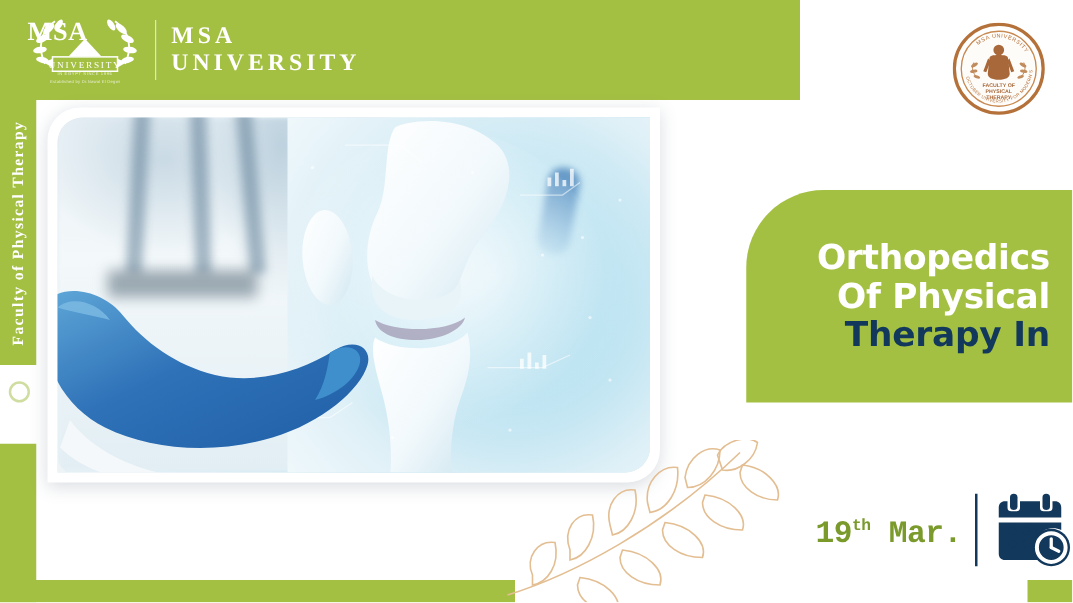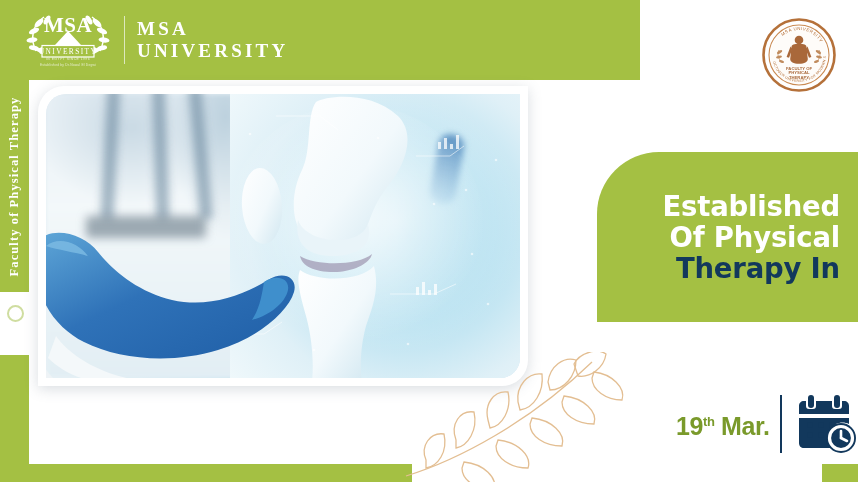--- a/index.html
+++ b/index.html
@@ -61,21 +61,21 @@
     position:absolute;left:22px;top:8px;
     width:300px;height:64px;
     display:flex;align-items:center;
   }
   .logo-mark{
     position:relative;width:92px;height:62px;flex:0 0 92px;
   }
   .logo-mark .wreath{position:absolute;inset:0;}
   .logo-mark .msa-txt{
     position:absolute;left:0;right:0;top:4px;
-    text-align:center;color:#ffffff;
+    text-align:left;color:#ffffff;
     font-family:"Liberation Serif",serif;
     font-weight:bold;font-size:21px;letter-spacing:0.5px;
   }
   .logo-mark .uni-ribbon{
     position:absolute;left:8px;right:8px;top:37px;height:11px;
     text-align:center;color:#ffffff;
     font-family:"Liberation Serif",serif;
     font-size:7.4px;letter-spacing:1.4px;line-height:11px;
   }
   .logo-mark .since{
@@ -180,21 +180,21 @@
   .title-navy{color:var(--navy);}
 
   
   .event{
     position:absolute;left:626px;top:386px;width:232px;height:76px;
     display:flex;align-items:center;
   }
   .event-text{text-align:right;flex:1;padding-right:10px;}
   .event-date{
     color:var(--green-dark);font-size:25px;font-weight:bold;
-    line-height:27px;font-family:Liberation Sans, sans-serif;
+    line-height:27px;font-family:Liberation Mono, monospace;
     letter-spacing:-0.4px;
   }
   .event-date sup{font-size:13px;vertical-align:super;}
   .event-time{
     color:var(--navy);font-size:14.5px;font-weight:bold;
     line-height:18px;font-family:"DejaVu Sans",sans-serif;
   }
   .event-venue{
     color:var(--navy);font-size:11.5px;font-weight:bold;
     line-height:16px;letter-spacing:1.1px;
@@ -404,21 +404,21 @@
       <path d="M28 108 C22 94 32 80 46 82 C50 100 40 114 28 116 Z"></path>
       <path d="M196 20 C214 22 228 36 224 48 C208 48 194 38 194 26 Z"></path>
       <path d="M166 44 C186 46 200 60 196 72 C178 72 164 62 164 50 Z"></path>
       <path d="M134 66 C154 68 168 82 164 94 C146 94 132 84 132 72 Z"></path>
       <path d="M100 88 C120 90 134 104 130 116 C112 116 98 106 98 94 Z"></path>
       <path d="M66 110 C86 112 100 126 96 138 C78 138 64 128 64 116 Z"></path>
     </g>
   </svg>
 
   <div class="title-panel">
-    <div class="title-line title-white">Established</div>
+    <div class="title-line title-white">Orthopedics</div>
     <div class="title-line title-white">Of Physical</div>
     <div class="title-line title-navy">Therapy In</div>
   </div>
 
   <div class="event">
     <div class="event-text">
       <div class="event-date"><span>19</span><sup>th</sup> <span>Mar.</span></div>
     </div>
     <div class="event-divider"></div>
     <svg class="event-icon" viewBox="0 0 64 64">

